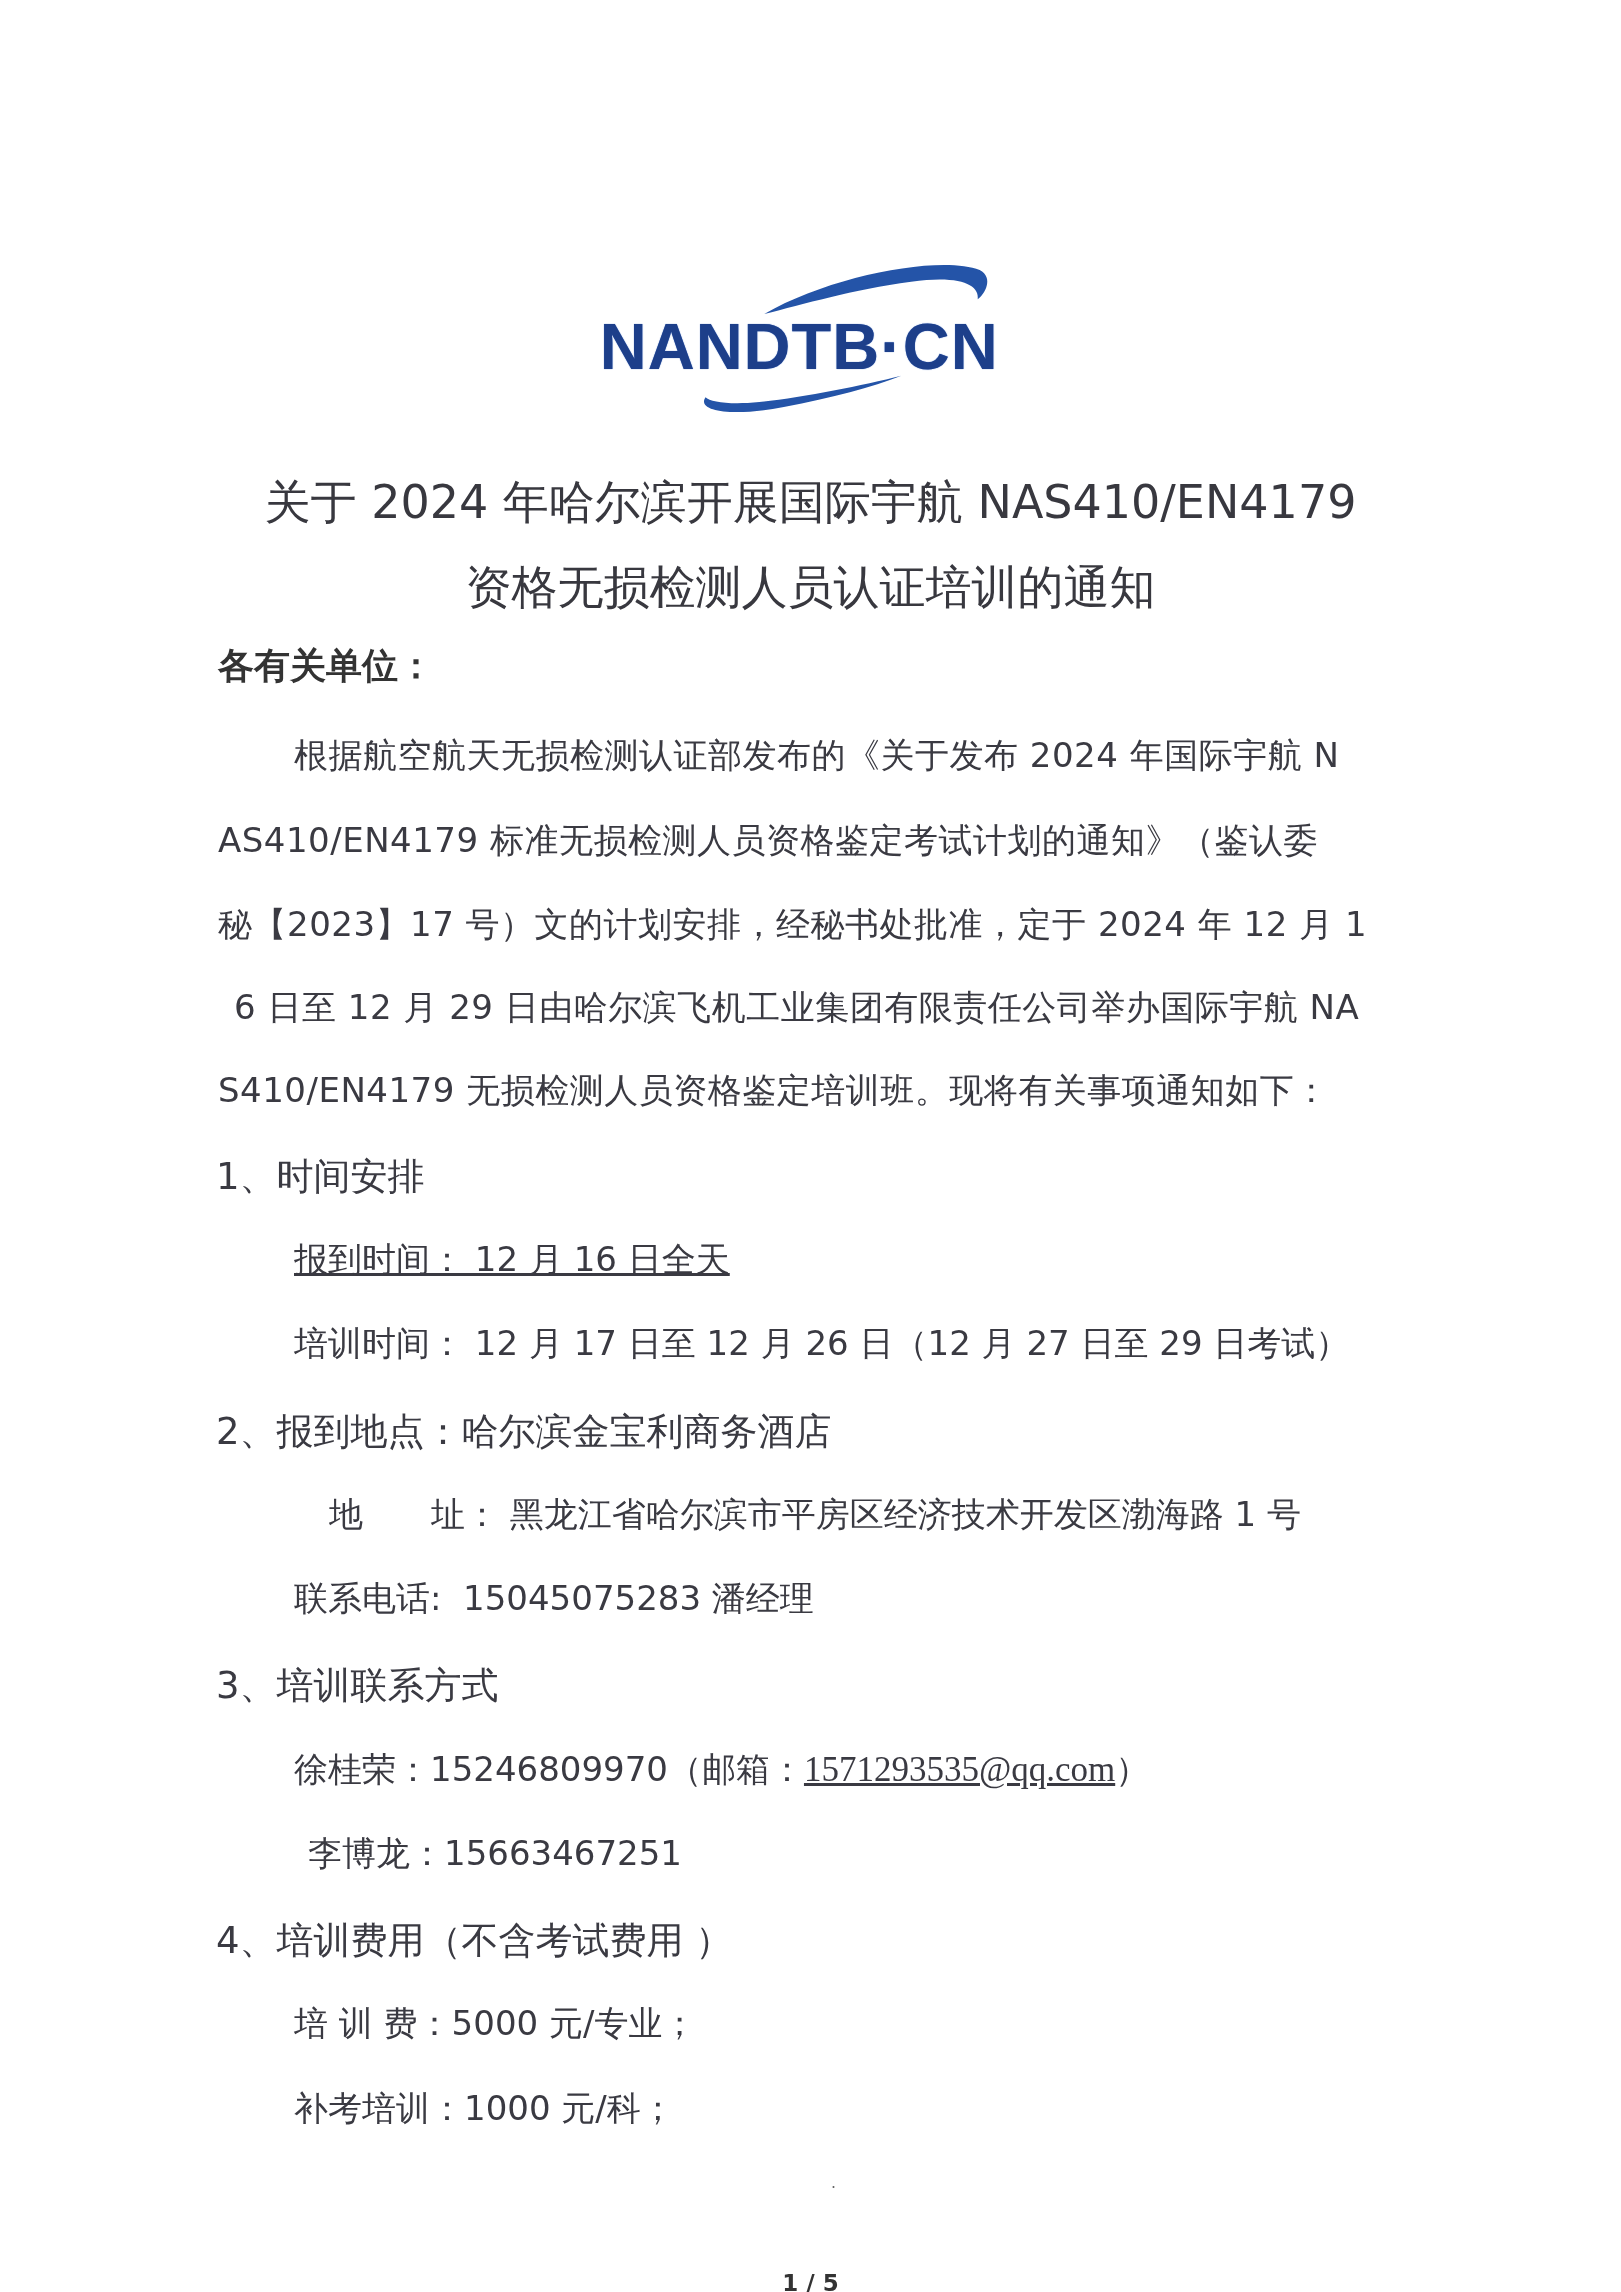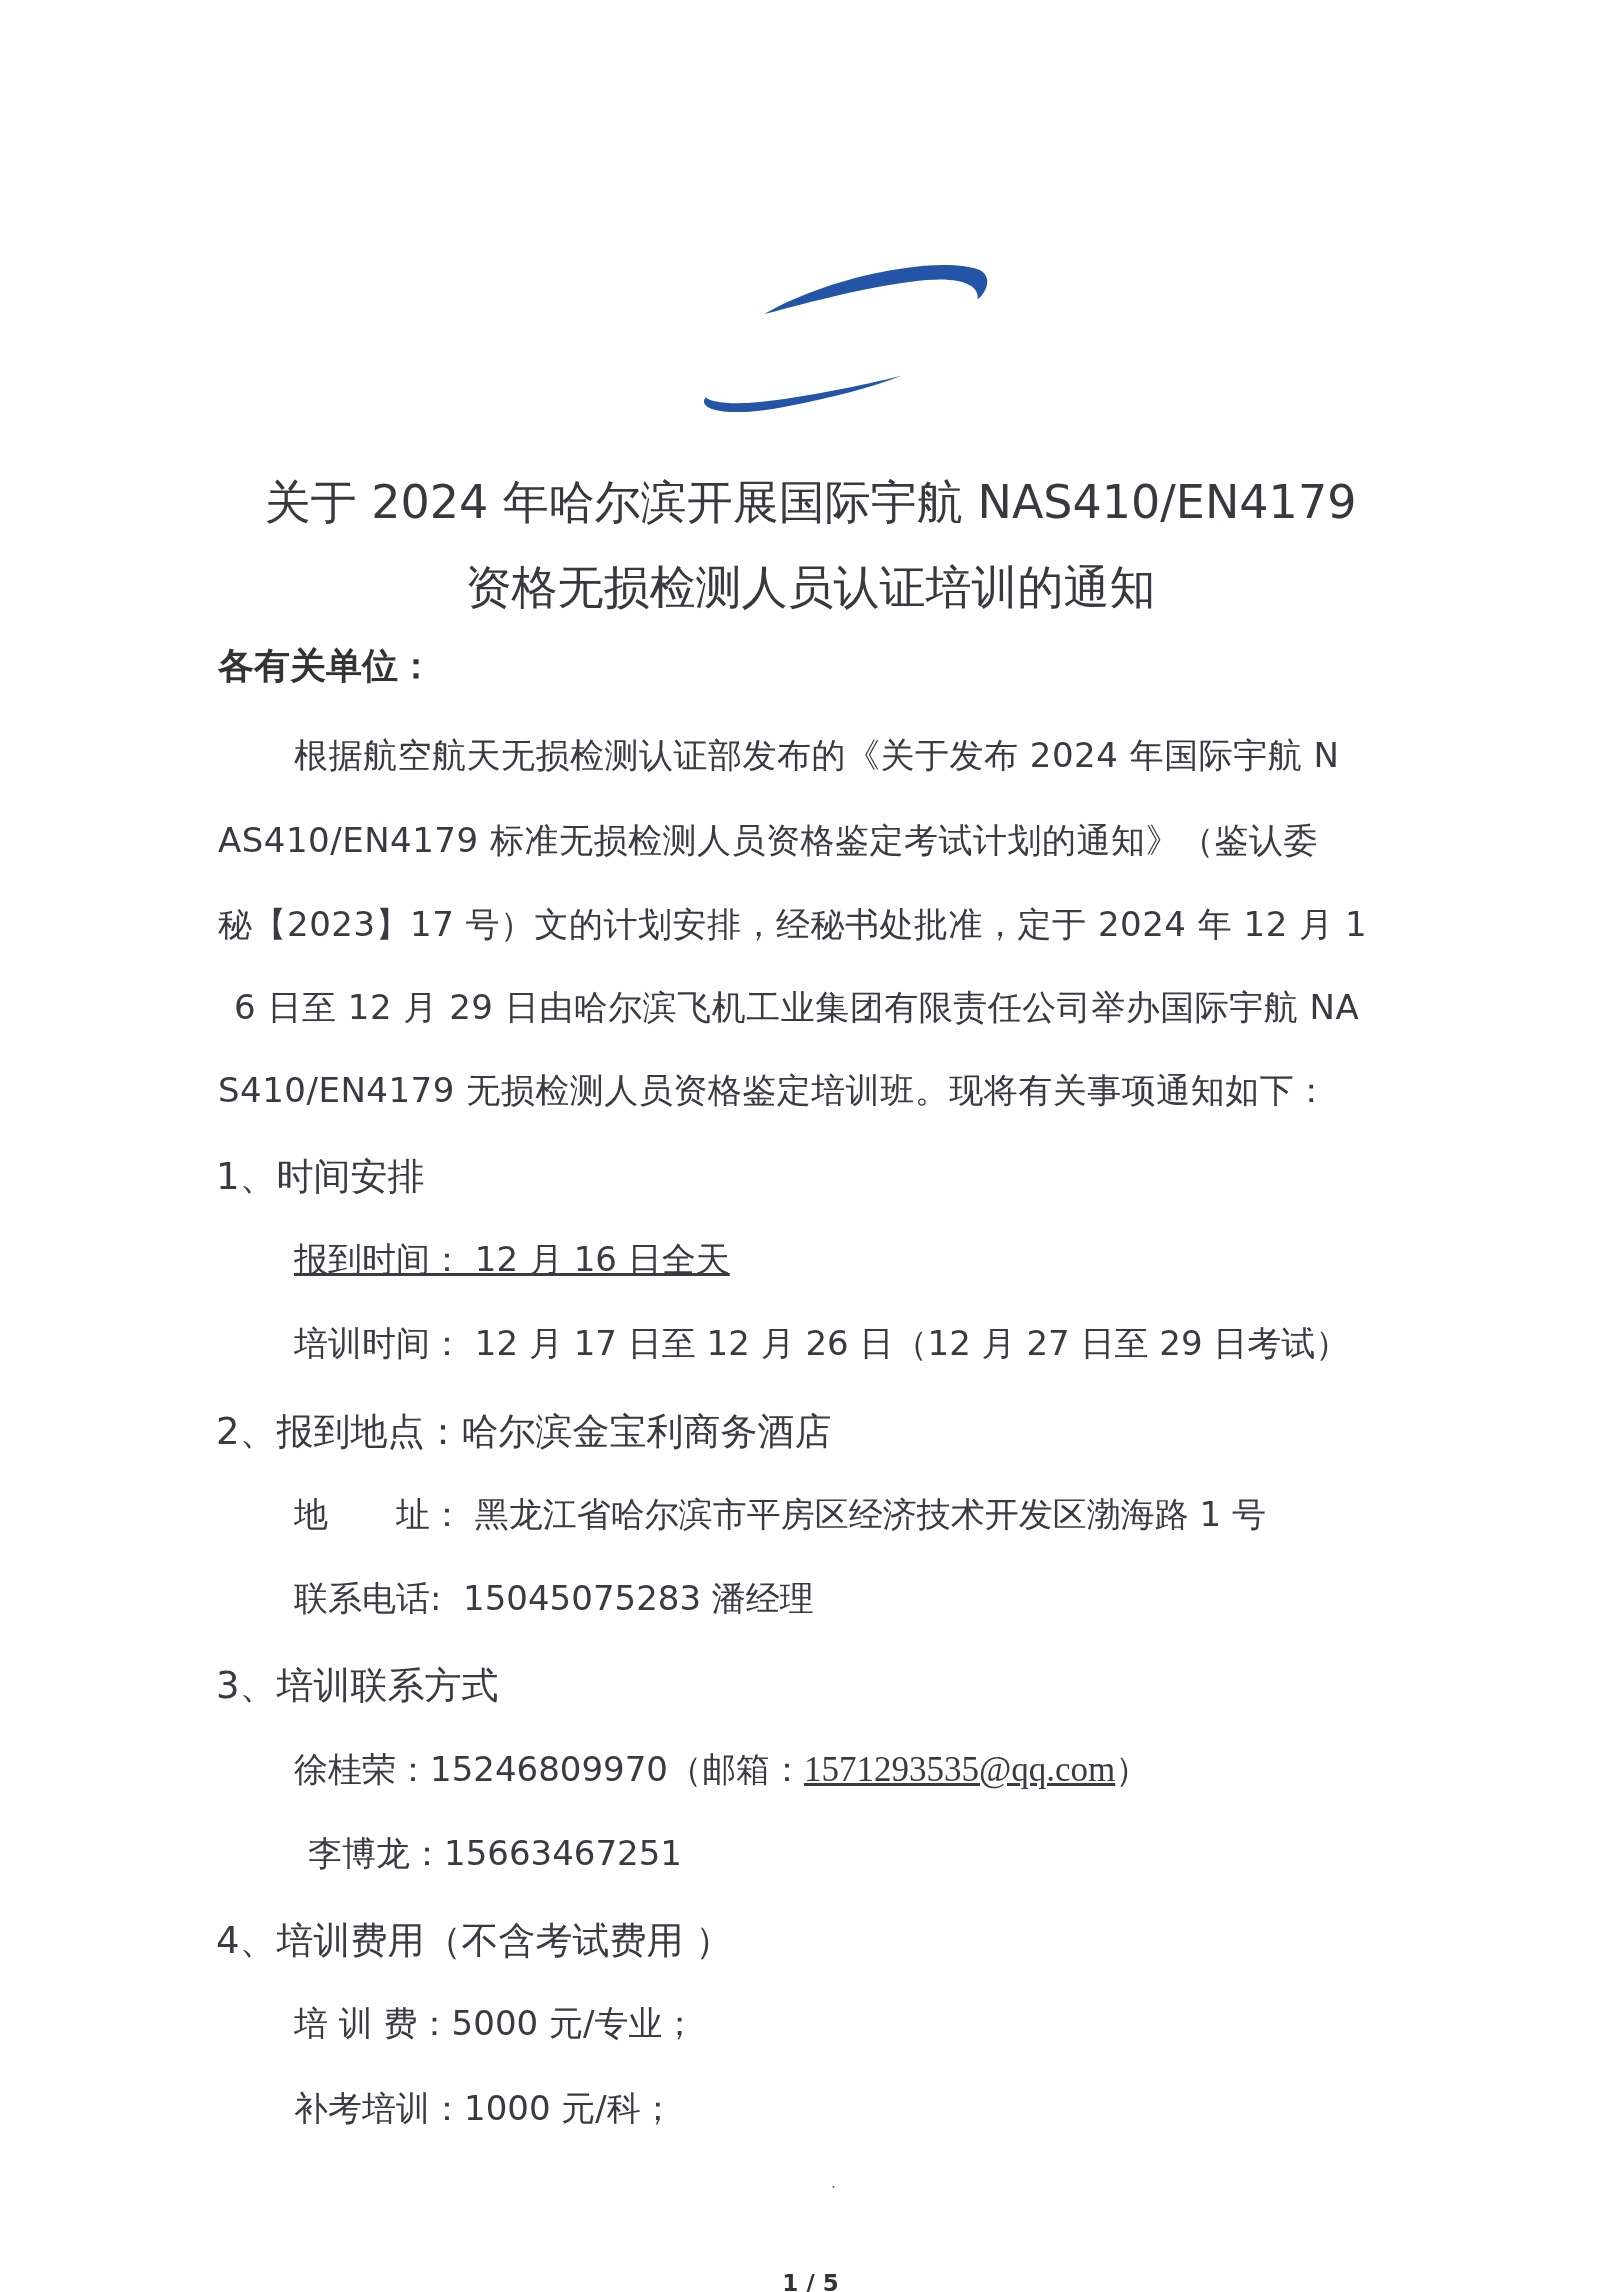--- a/index.html
+++ b/index.html
@@ -22,39 +22,40 @@
   .dot { left: 831px; top: 2178px; font-size: 15.7px; color: #666; }
 </style>
 </head>
 <body>
 
 <div class="logo">
   <svg width="470" height="172" viewBox="0 0 480 175" style="position:absolute;left:0;top:0;">
     <path d="M180 65 C 250 25, 360 5, 400 20 C 415 28, 405 45, 398 50 C 400 35, 380 25, 330 32 C 270 40, 220 55, 180 65 Z" fill="#2454a8"></path>
     <path d="M120 150 C 110 165, 150 170, 200 160 C 250 150, 290 140, 320 128 C 280 138, 220 150, 175 155 C 145 158, 125 155, 120 150 Z" fill="#2454a8"></path>
   </svg>
+  <div class="logo-text">NANDTB·CN</div>
 </div>
 
 <div class="abs title" style="top:472px;">关于 2024 年哈尔滨开展国际宇航 NAS410/EN4179</div>
 <div class="abs title" style="top:557px;">资格无损检测人员认证培训的通知</div>
 
 <div class="abs salutation" style="top:642px;">各有关单位：</div>
 
 <div class="abs para para-first" style="top:733px;">根据航空航天无损检测认证部发布的《关于发布 2024 年国际宇航 N</div>
 <div class="abs para" style="top:818px;">AS410/EN4179 标准无损检测人员资格鉴定考试计划的通知》（鉴认委</div>
 <div class="abs para" style="top:902px;">秘【2023】17 号）文的计划安排，经秘书处批准，定于 2024 年 12 月 1</div>
 <div class="abs para" style="top:985px;margin-left:16px;">6 日至 12 月 29 日由哈尔滨飞机工业集团有限责任公司举办国际宇航 NA</div>
 <div class="abs para" style="top:1068px;">S410/EN4179 无损检测人员资格鉴定培训班。现将有关事项通知如下：</div>
 
 <div class="abs sec" style="top:1152px;">1、时间安排</div>
 <div class="abs item" style="top:1237px;text-decoration:underline;">报到时间： 12 月 16 日全天</div>
 <div class="abs item" style="top:1321px;">培训时间： 12 月 17 日至 12 月 26 日（12 月 27 日至 29 日考试）</div>
 
 <div class="abs sec" style="top:1407px;">2、报到地点：哈尔滨金宝利商务酒店</div>
-<div class="abs item" style="top:1492px;">
+<div class="abs item" style="top:1492px;margin-left:35px;">
   <span>地　　址：</span>
   <span>黑龙江省哈尔滨市平房区经济技术开发区渤海路 1 号</span>
 </div>
 <div class="abs item" style="top:1576px;">
   <span>联系电话:</span>
   &nbsp;<span>15045075283 潘经理</span>
 </div>
 
 <div class="abs sec" style="top:1661px;">3、培训联系方式</div>
 <div class="abs item" style="top:1747px;">

